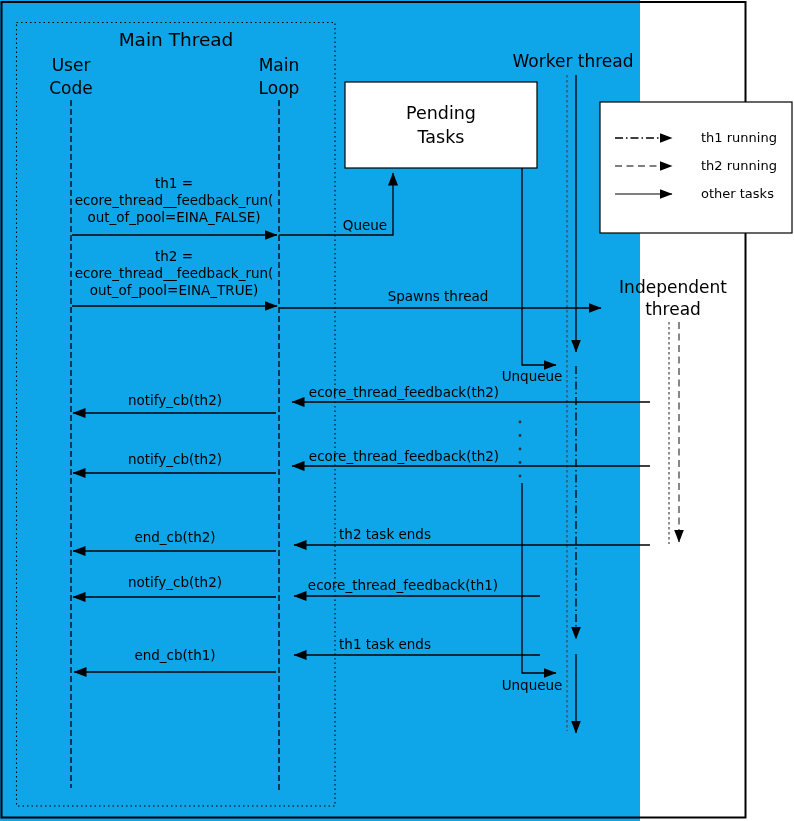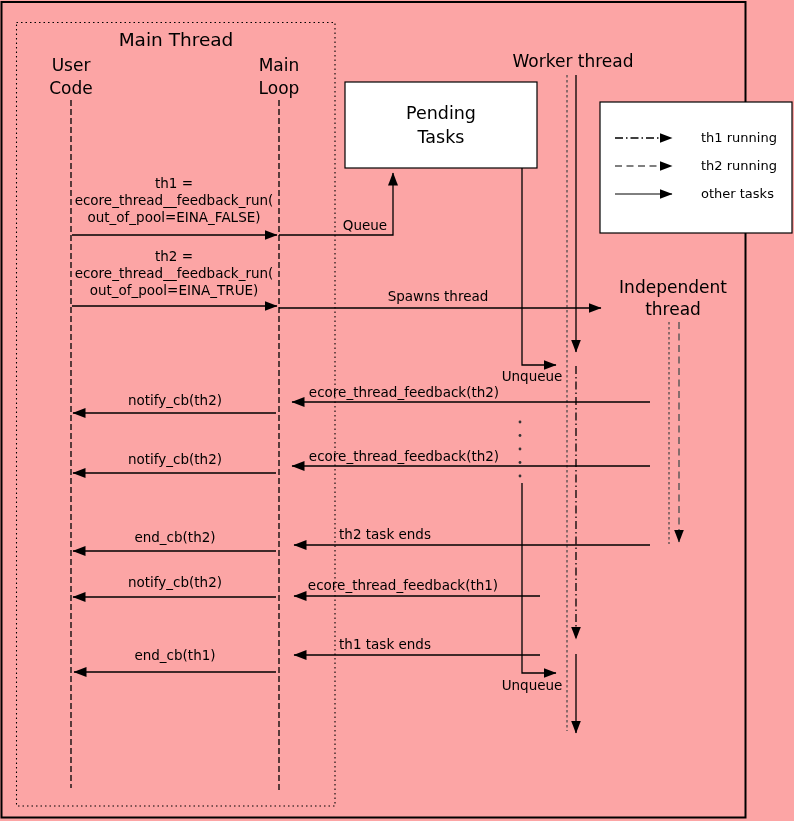--- a/index.html
+++ b/index.html
@@ -1,16 +1,16 @@
 <!DOCTYPE html>
 <html><head>
 <meta charset="utf-8">
 <style>
   html,body { margin:0; padding:0; background:#ffffff; }
-  .stage { width:794px; height:821px; position:relative; background:#fca5a5; }
+  .stage { width:640px; height:821px; position:relative; background:#0ea5e9; }
   svg text {
     font-family:"DejaVu Sans","Liberation Sans",sans-serif;
     fill:#000;
   }
   .t-title  { font-size:18.5px; }
   .t-head   { font-size:17px; }
   .t-box    { font-size:17.5px; }
   .t-msg    { font-size:13.5px; }
   .t-leg    { font-size:13px; }
   .ln       { stroke:#000; stroke-width:1.3; fill:none; }

